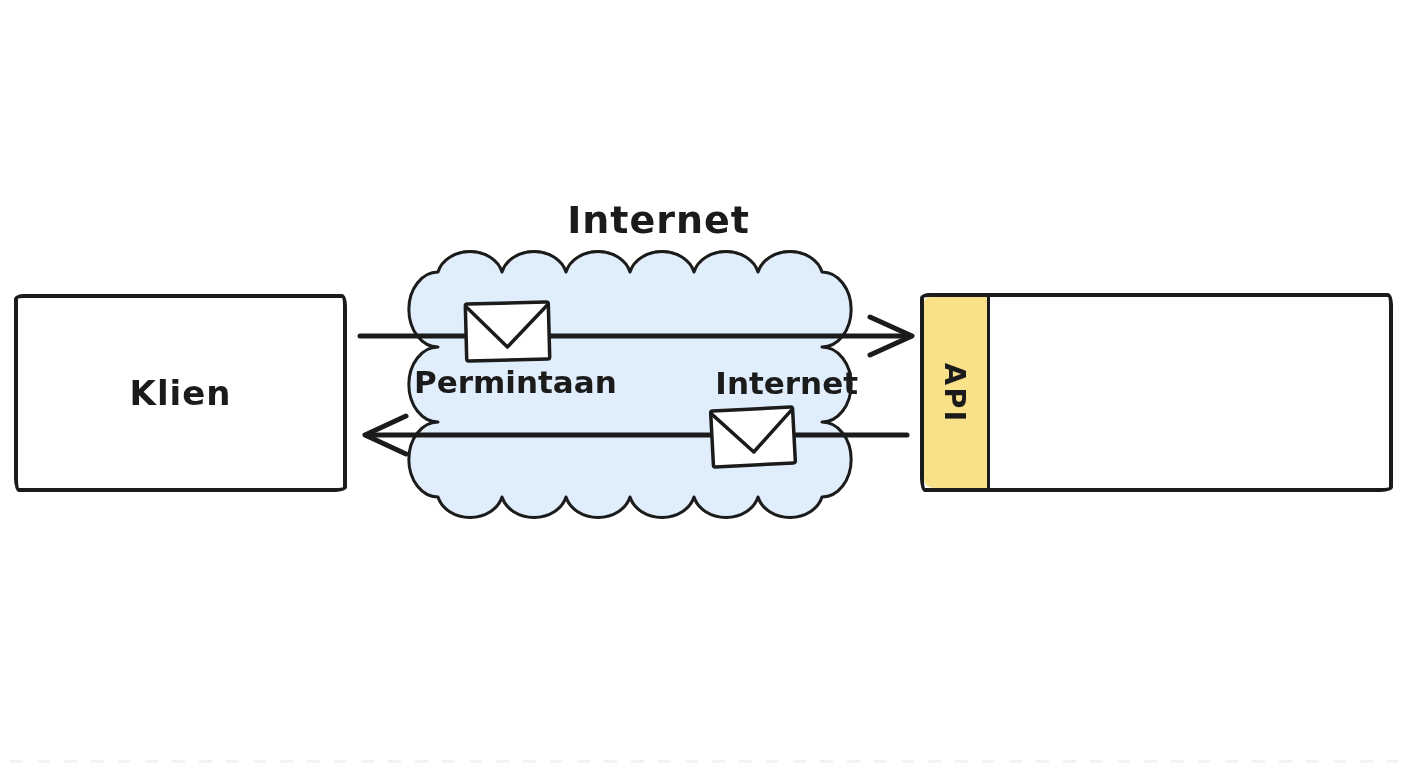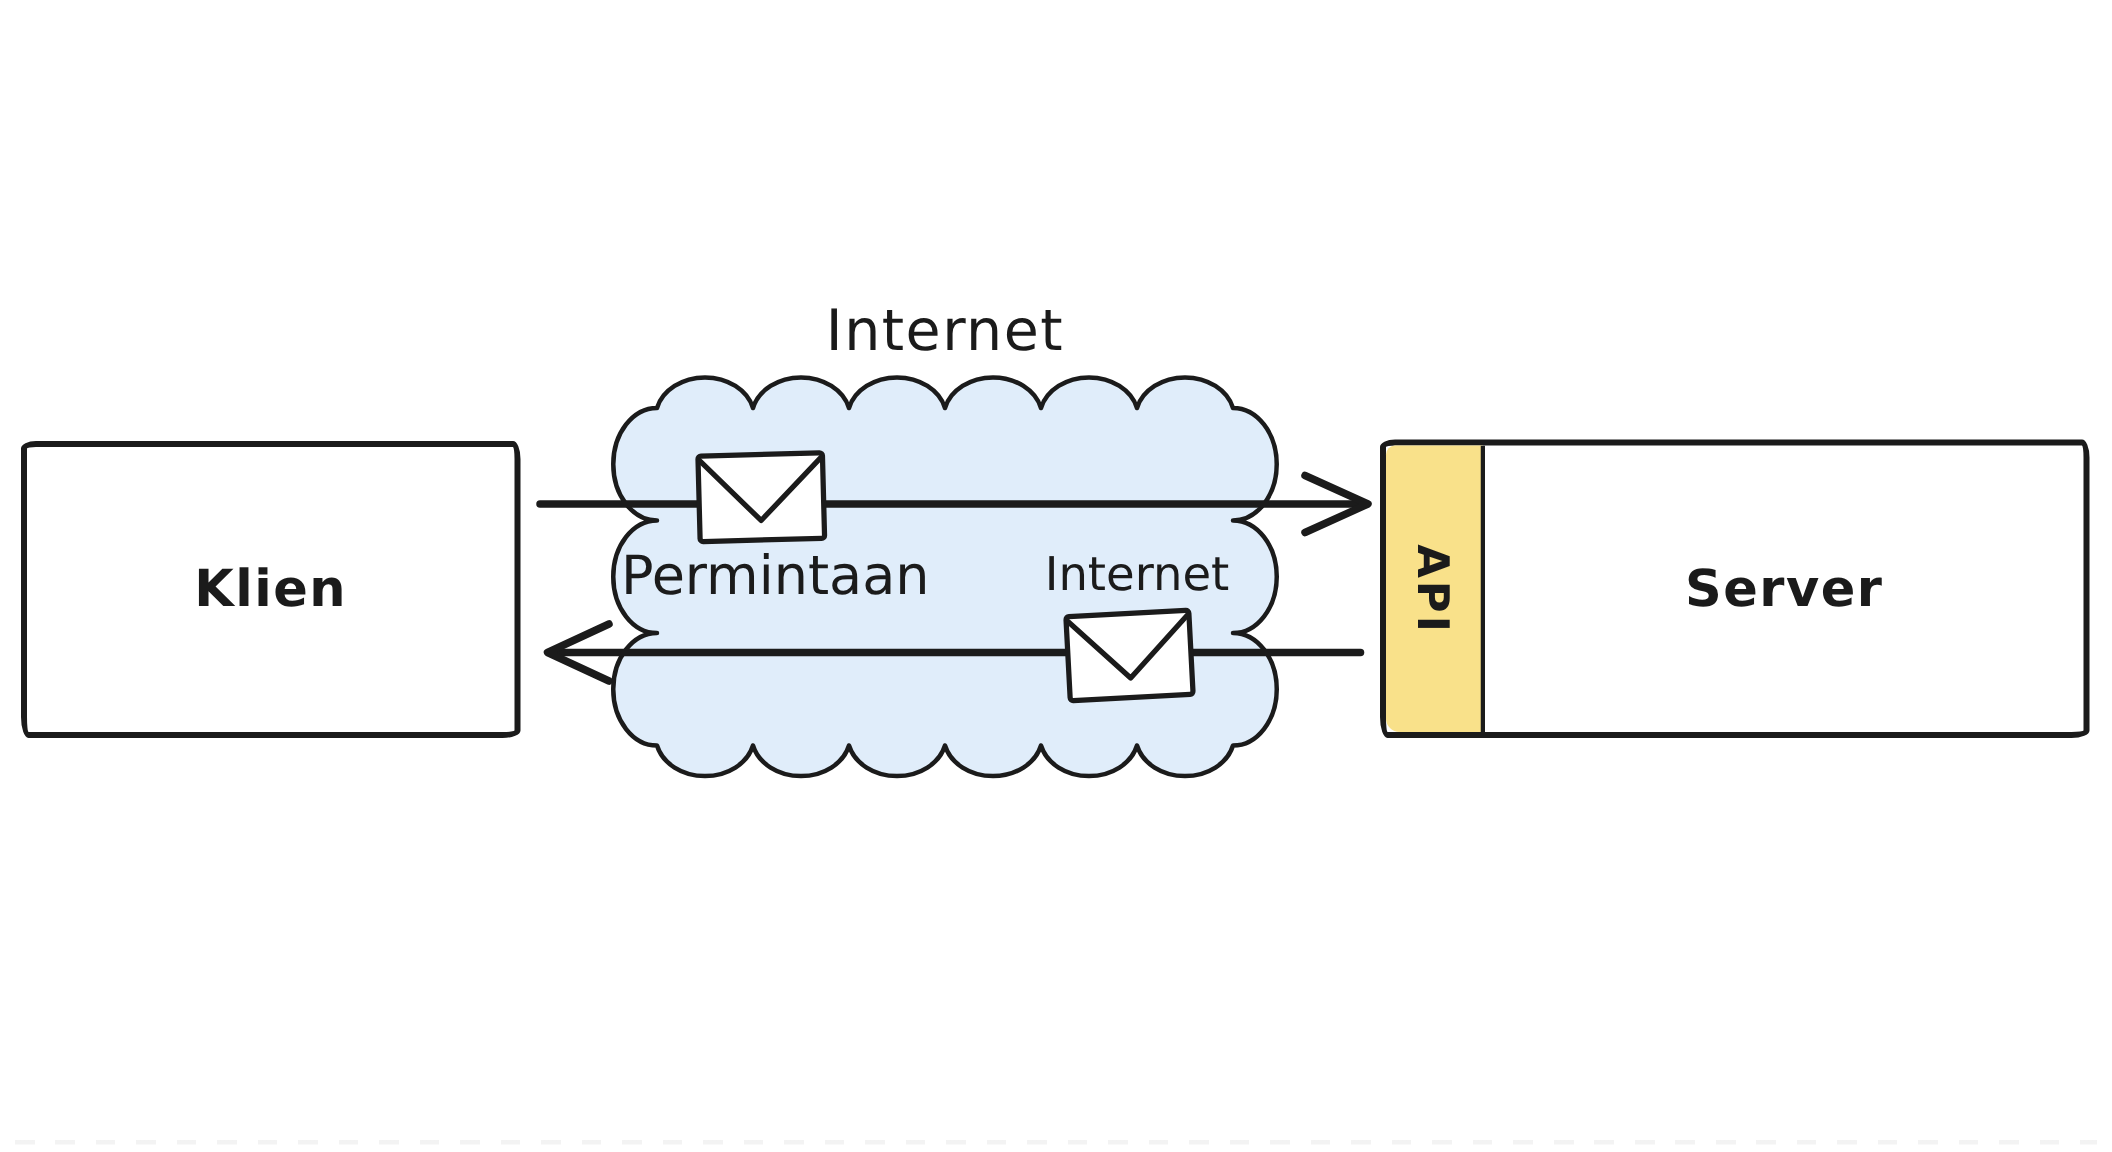--- a/index.html
+++ b/index.html
@@ -20,23 +20,23 @@
   .node-label{font-size:34px;font-weight:bold;letter-spacing:1px;}
 
   .klien-box{left:14px;top:294px;width:333px;height:198px;}
 
   .server-box{left:920px;top:293px;width:473px;height:199px;padding-left:66px;}
   .api-strip{position:absolute;left:0;top:0;bottom:0;width:66px;
     background:var(--api-fill);border-right:3px solid var(--ink);
     border-radius:6px 0 0 9px;display:flex;align-items:center;justify-content:center;}
   .api-text{font-size:29px;font-weight:bold;letter-spacing:2px;transform:rotate(90deg);}
 
-  .float-label{position:absolute;text-align:center;font-weight:normal;}
+  .float-label{position:absolute;text-align:right;font-weight:bold;}
   .internet-label{left:510px;top:198px;width:240px;font-size:38px;letter-spacing:1px;}
-  .request-label{left:414px;top:364px;width:200px;font-size:36px;}
+  .request-label{left:414px;top:364px;width:200px;font-size:31px;}
   .response-label{left:658px;top:365px;width:200px;font-size:31px;}
 
   .scan-noise{position:absolute;left:10px;right:10px;top:760px;height:3px;opacity:.55;
     background:repeating-linear-gradient(90deg,rgba(40,40,40,.10) 0 13px,rgba(0,0,0,0) 13px 27px);}
 </style>
 </head>
 <body>
 
 <div class="canvas">
 
@@ -72,21 +72,20 @@
   </svg>
 
   <div class="node klien-box">
     <span class="node-label">Klien</span>
   </div>
 
   <div class="node server-box">
     <div class="api-strip">
       <span class="api-text">API</span>
     </div>
-    <span class="node-label">Server</span>
   </div>
 
   <div class="float-label internet-label">Internet</div>
   <div class="float-label request-label">Permintaan</div>
   <div class="float-label response-label">Internet</div>
 
   <div class="scan-noise"></div>
 </div>
 
 </body></html>

